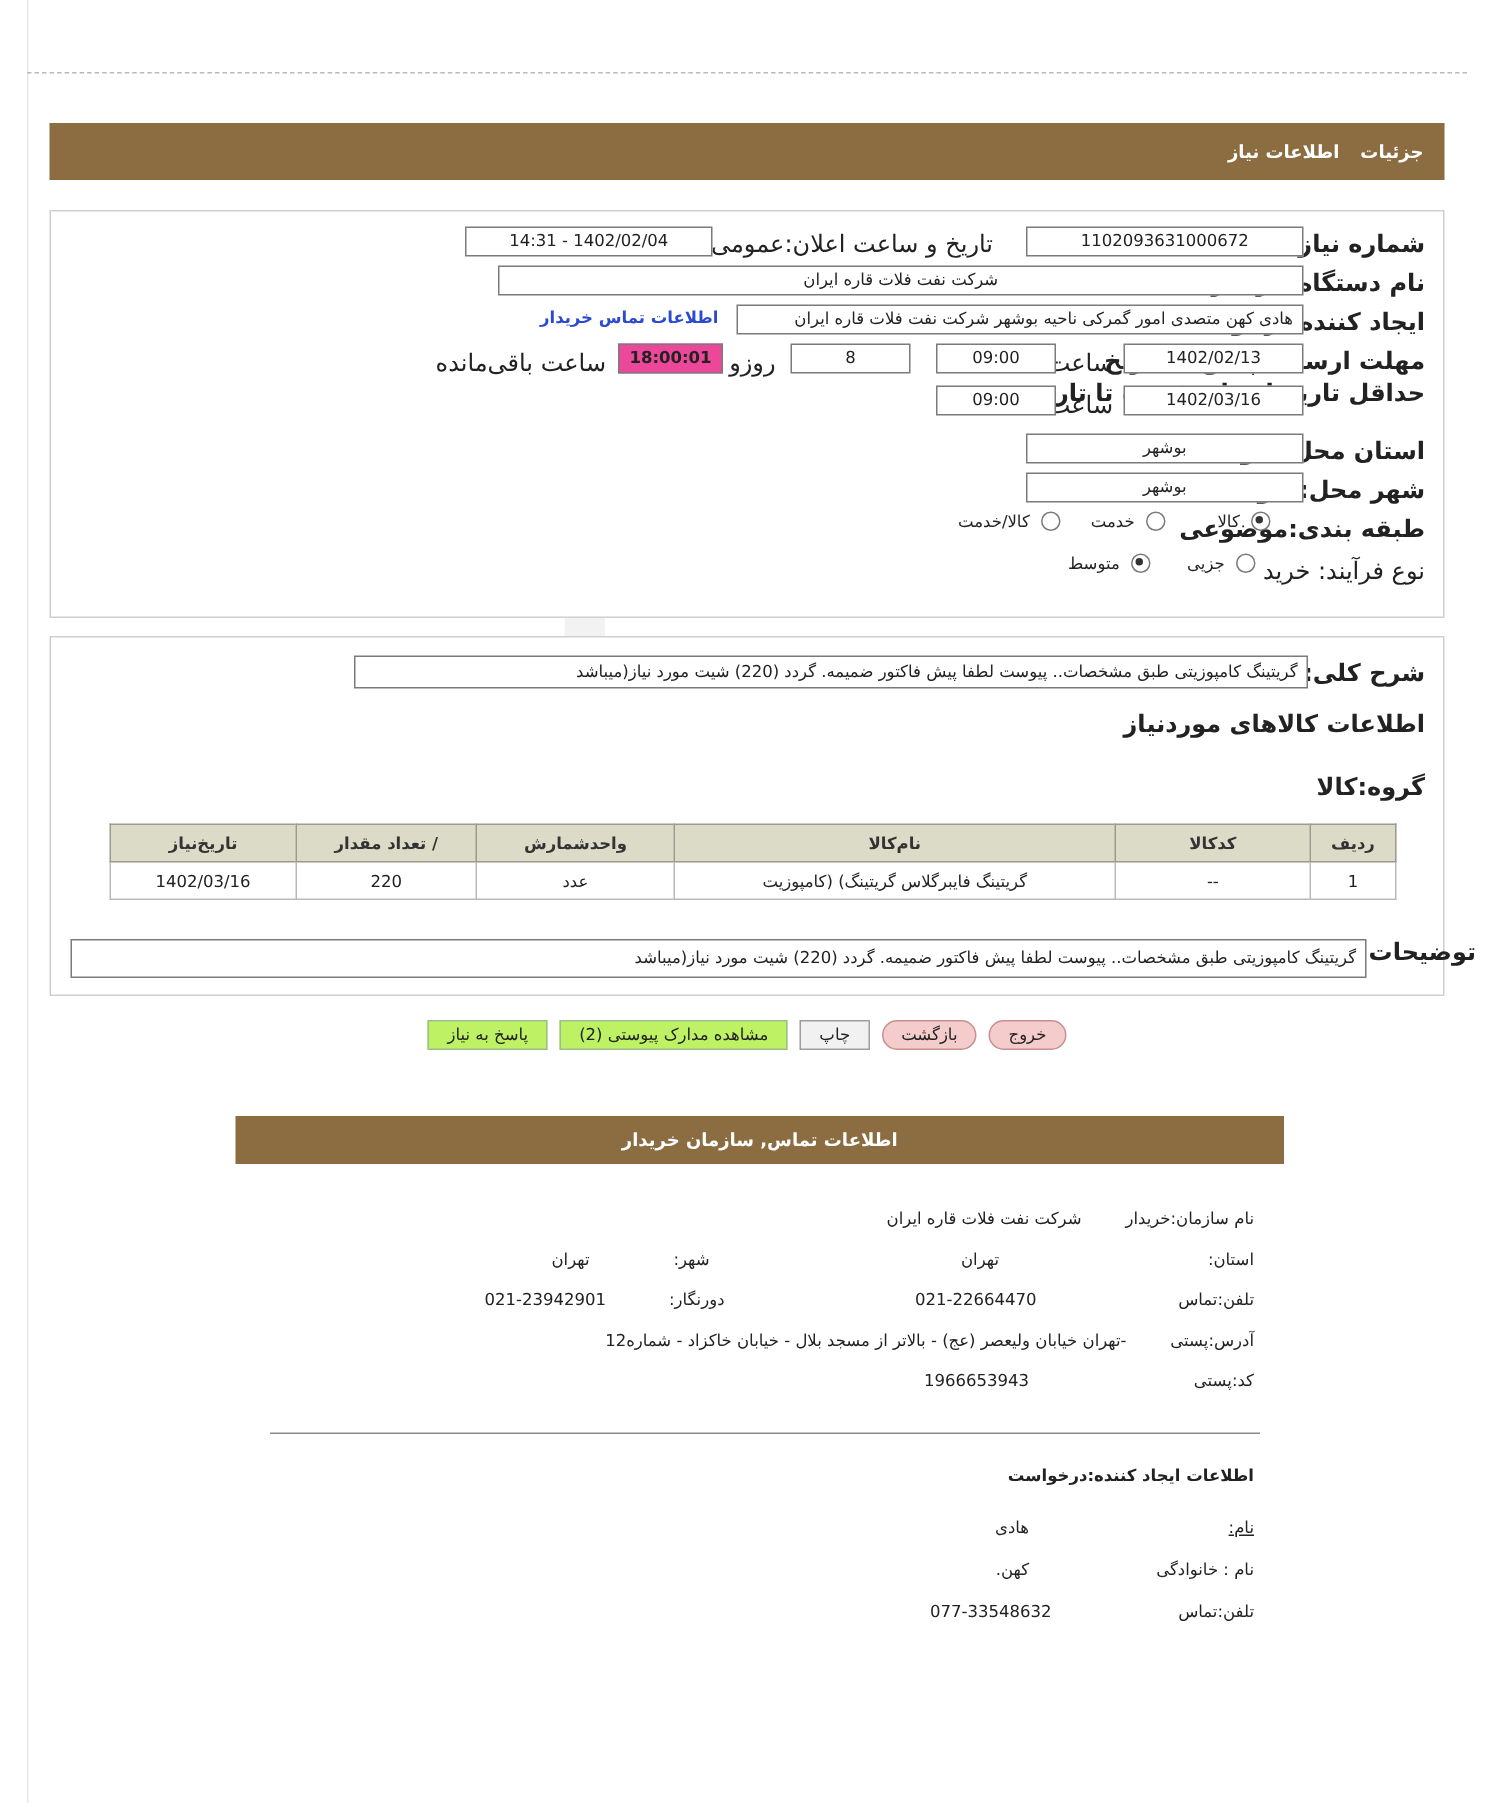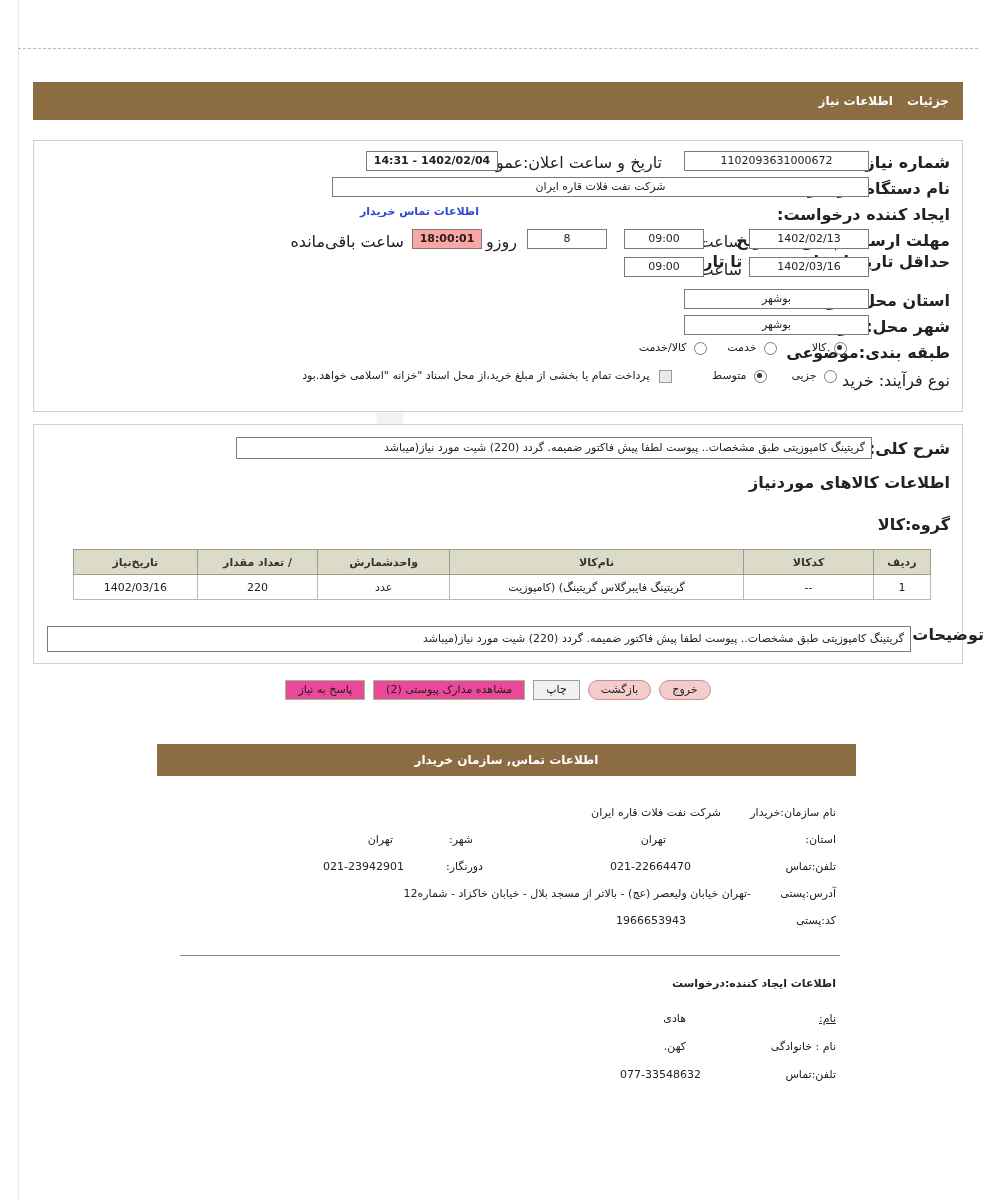--- a/index.html
+++ b/index.html
@@ -101,21 +101,21 @@
     line-height: 18px;
     box-sizing: border-box;
     padding: 0 6px;
     font-size: 11px;
     color: #222;
     text-align: center;
     overflow: hidden;
     white-space: nowrap;
   }
   .fld.right { text-align: right; }
-  .fld.yellow { background: #fca5a5; font-weight: bold; }
+  .fld.yellow { background: #ec4899; font-weight: bold; }
   .link {
     color: #2b4ad1;
     text-decoration: none;
     font-size: 11px;
     font-weight: bold;
     cursor: pointer;
   }
   .radio {
     display: inline-block;
     width: 11px; height: 11px;
@@ -182,21 +182,21 @@
     height: 20px;
     line-height: 18px;
     border: 1px solid #9d9d9d;
     font-size: 11px;
     padding: 0 12px;
     box-sizing: border-box;
     cursor: pointer;
     text-align: center;
     white-space: nowrap;
   }
-  .btn.green { background: #ec4899; border-color: #9bbf8c; text-align: center; }
+  .btn.green { background: #bef264; border-color: #9bbf8c; text-align: center; }
   .btn.grey  { background: #f1f1f1; }
   .btn.pink  { background: #f4cccc; border-color: #c98f8f; border-radius: 10px; }
 
   
   .contact-bar {
     position: absolute;
     left: 157px; top: 744px;
     width: 699px; height: 32px;
     background: #8c6d42;
     color: #fff;
@@ -235,30 +235,31 @@
 
     <div class="panel" id="panel-main">
 
       <div class="row" style="right:12px; top:12px;">
         <span class="lbl">شماره نیاز:</span>
       </div>
       <div class="fld" style="position:absolute; right:93px; top:10px; width:185px;">1102093631000672</div>
       <div class="row" style="right:300px; top:12px;">
         <span class="lbl lbl-norm">تاریخ و ساعت اعلان:عمومی</span>
       </div>
-      <div class="fld" style="position:absolute; right:464px; top:10px; width:132px;font-weight:bold;">1402/02/04 - 14:31</div>
+      <div class="fld" style="position:absolute; right:487px; top:10px; width:165px;">1402/02/04 - 14:31</div>
 
       <div class="row" style="right:12px; top:38px;">
         <span class="lbl">نام دستگاه:خریدار</span>
       </div>
       <div class="fld" style="position:absolute; right:93px; top:36px; width:537px;">شرکت نفت فلات قاره ایران</div>
 
       <div class="row" style="right:12px; top:64px;">
         <span class="lbl">ایجاد کننده درخواست:</span>
       </div>
+      <div class="fld right" style="position:absolute; right:93px; top:62px; width:378px;">هادی کهن متصدی امور گمرکی ناحیه بوشهر شرکت نفت فلات قاره ایران</div>
       <a class="link" style="position:absolute; right:483px; top:64px;">اطلاعات تماس خریدار</a>
 
       <div class="row" style="right:12px; top:90px;">
         <span class="lbl">مهلت ارسال :پاسخ تا:تاریخ</span>
       </div>
       <div class="fld" style="position:absolute; right:93px; top:88px; width:120px;">1402/02/13</div>
       <span class="lbl lbl-norm" style="position:absolute; right:220px; top:91px;">ساعت</span>
       <div class="fld" style="position:absolute; right:258px; top:88px; width:80px;">09:00</div>
       <div class="fld" style="position:absolute; right:355px; top:88px; width:80px;">8</div>
       <span class="lbl lbl-norm" style="position:absolute; right:445px; top:91px;">روزو</span>
@@ -301,24 +302,20 @@
       <div class="row" style="right:12px; top:230px;">
         <span class="lbl lbl-norm">نوع فرآیند: خرید</span>
       </div>
       <div style="position:absolute; right:125px; top:228px;">
         <span class="radio"></span>
         <span style="margin-right:4px;">جزیی</span>
       </div>
       <div style="position:absolute; right:195px; top:228px;">
         <span class="radio on"></span>
         <span style="margin-right:4px;">متوسط</span>
-      </div>
-      <div style="position:absolute; right:290px; top:228px;">
-        <span class="chk"></span>
-        <span style="margin-right:6px;">پرداخت تمام یا بخشی از مبلغ خرید،از محل اسناد "خزانه "اسلامی خواهد.بود</span>
       </div>
     </div>
 
     <div class="panel" id="panel-need">
       <div class="row" style="right:12px; top:14px;">
         <span class="lbl">شرح کلی:نیاز</span>
       </div>
       <div class="fld right" style="position:absolute; right:90px; top:12px; width:636px; height:22px; line-height:20px;">گریتینگ کامپوزیتی طبق مشخصات.. پیوست لطفا پیش فاکتور ضمیمه. گردد (220) شیت مورد نیاز(میباشد</div>
 
       <div class="sec-title" style="position:absolute; right:12px; top:48px;">اطلاعات کالاهای موردنیاز</div>

